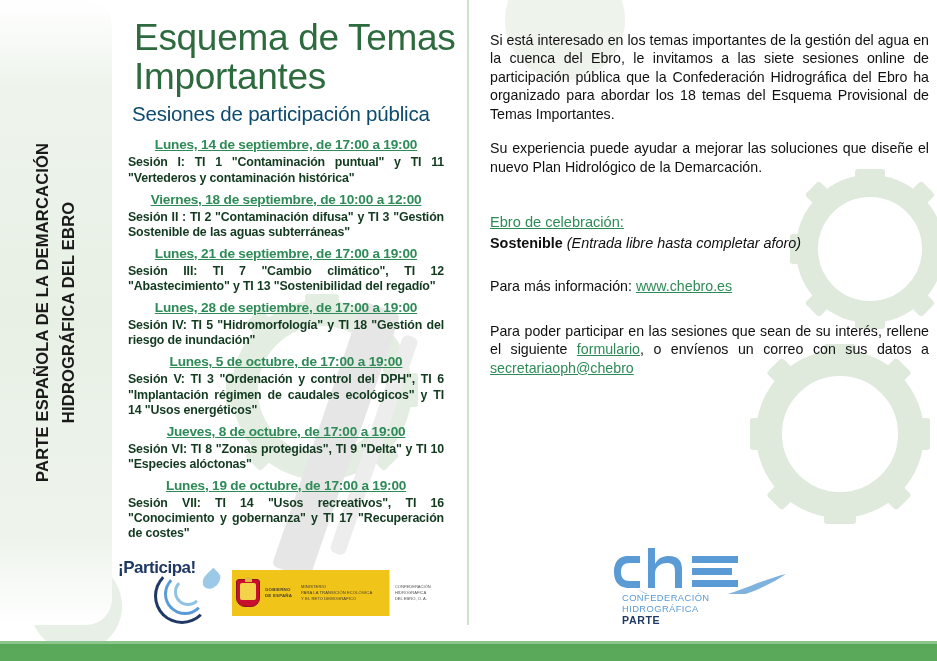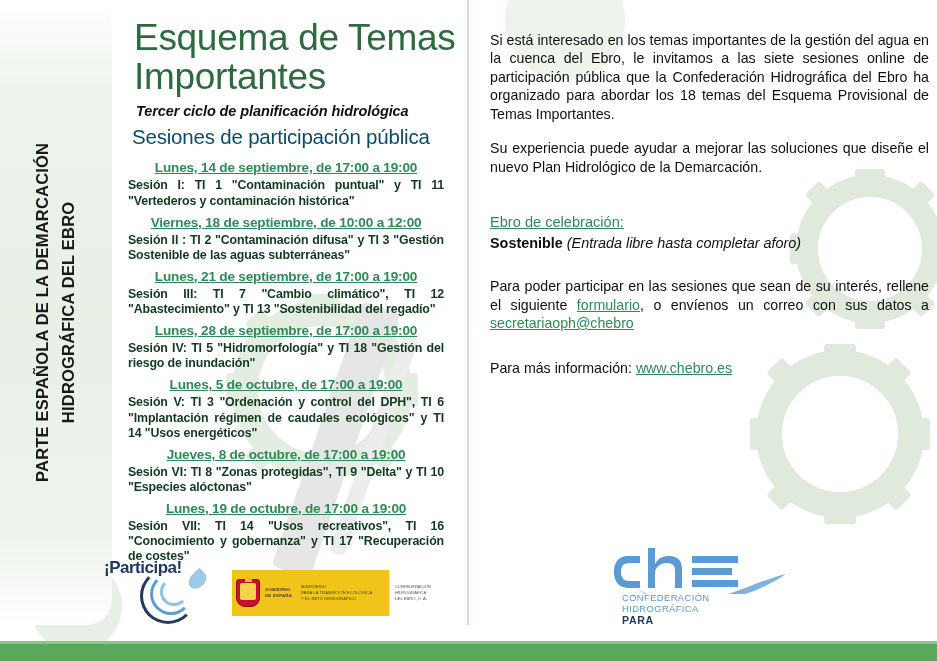--- a/index.html
+++ b/index.html
@@ -161,21 +161,21 @@
     background:#eef6ed;
     padding:12px 13px 13px 13px;
     color:#1b3a22;
     font-size:13.4px;
     line-height:1.62;
     text-align:justify;
   }
 
   
   .participa{
-    position:absolute;left:104px;top:556px;width:112px;height:62px;z-index:3;
+    position:absolute;left:118px;top:556px;width:112px;height:62px;z-index:3;
   }
   .participa .ptxt{
     position:absolute;left:0;top:2px;
     font-size:17px;color:#1f3864;font-weight:bold;
     letter-spacing:-.5px;
   }
   .drop{
     position:absolute;left:86px;top:14px;width:15px;height:20px;
     background:#9dc9e8;
     border-radius:0 50% 50% 50%;
@@ -296,21 +296,20 @@
     <div class="sidebar-inner">
       <div class="vtext">
         <span>PARTE ESPAÑOLA DE LA DEMARCACIÓN</span>
         <span class="l2">HIDROGRÁFICA DEL EBRO</span>
       </div>
     </div>
   </div>
 
   <div class="left-col">
     <div class="title">Esquema de Temas Importantes</div>
-    <div class="subtitle">Tercer ciclo de planificación hidrológica</div>
     <div class="subtitle2">Sesiones de participación pública</div>
 
     <div class="sessions">
       <div class="sess">
         <span class="sess-date">Lunes, 14 de septiembre, de 17:00 a 19:00</span>
         <p class="sess-body">Sesión I: TI 1 "Contaminación puntual" y TI 11 "Vertederos y contaminación histórica"</p>
       </div>
       <div class="sess">
         <span class="sess-date">Viernes, 18 de septiembre, de 10:00 a 12:00</span>
         <p class="sess-body">Sesión II : TI 2 "Contaminación difusa" y TI 3 "Gestión Sostenible de las aguas subterráneas"</p>
@@ -343,23 +342,23 @@
   <div class="right-col">
     <p class="rtext p1">Si está interesado en los temas importantes de la gestión del agua en la cuenca del Ebro, le invitamos a las siete sesiones online de participación pública que la Confederación Hidrográfica del Ebro ha organizado para abordar los 18 temas del Esquema Provisional de Temas Importantes.</p>
     <p class="rtext p2">Su experiencia puede ayudar a mejorar las soluciones que diseñe el nuevo Plan Hidrológico de la Demarcación.</p>
 
     <div class="venue-label">Ebro de celebración:</div>
     <div class="venue-line">
       <b>Sostenible</b>
       <i>(Entrada libre hasta completar aforo)</i>
     </div>
 
+    <p class="rtext p4"><span>Para más información: </span><a class="lnk" href="#">www.chebro.es</a></p>
+
     <p class="rtext p3"><span>Para poder participar en las sesiones que sean de su interés, rellene el siguiente </span><a class="lnk" href="#">formulario</a><span>, o envíenos un correo con sus datos a </span><a class="lnk" href="#">secretariaoph@chebro</a></p>
-
-    <p class="rtext p4"><span>Para más información: </span><a class="lnk" href="#">www.chebro.es</a></p>
 
   </div>
 
   <div class="participa">
     <div class="ptxt">¡Participa!</div>
     <div class="arc arc3"></div>
     <div class="arc arc2"></div>
     <div class="arc arc1"></div>
     <div class="drop"></div>
   </div>
@@ -391,18 +390,18 @@
       <path d="M14 8 C2 8 0 18 0 24 C0 31 3 40 15 40 L26 40 L26 33 L16 33 C8 33 7 28 7 24 C7 20 8 15 16 15 L26 15 L26 8 Z" fill="#5b9bd5"></path>
       <path d="M34 0 L41 0 L41 16 C44 10 49 8 55 8 C64 8 68 13 68 21 L68 40 L61 40 L61 23 C61 17 58 15 53 15 C46 15 41 19 41 26 L41 40 L34 40 Z" fill="#5b9bd5"></path>
       <rect x="78" y="8" width="46" height="7" fill="#5b9bd5"></rect>
       <rect x="78" y="20" width="40" height="7" fill="#5b9bd5"></rect>
       <rect x="78" y="32" width="46" height="7" fill="#5b9bd5"></rect>
       <path d="M22 40 C42 56 86 56 120 44 C140 37 155 30 172 26 C160 34 142 44 118 50 C86 58 44 54 22 40 Z" fill="#7fb3de"></path>
     </svg>
     <div class="subtxt">
       <div>CONFEDERACIÓN</div>
       <div>HIDROGRÁFICA</div>
-      <div class="ebro">PARA</div>
+      <div class="ebro">PARTE</div>
     </div>
   </div>
 
   <div class="bottombar"></div>
 </div>
 
 </body></html>

